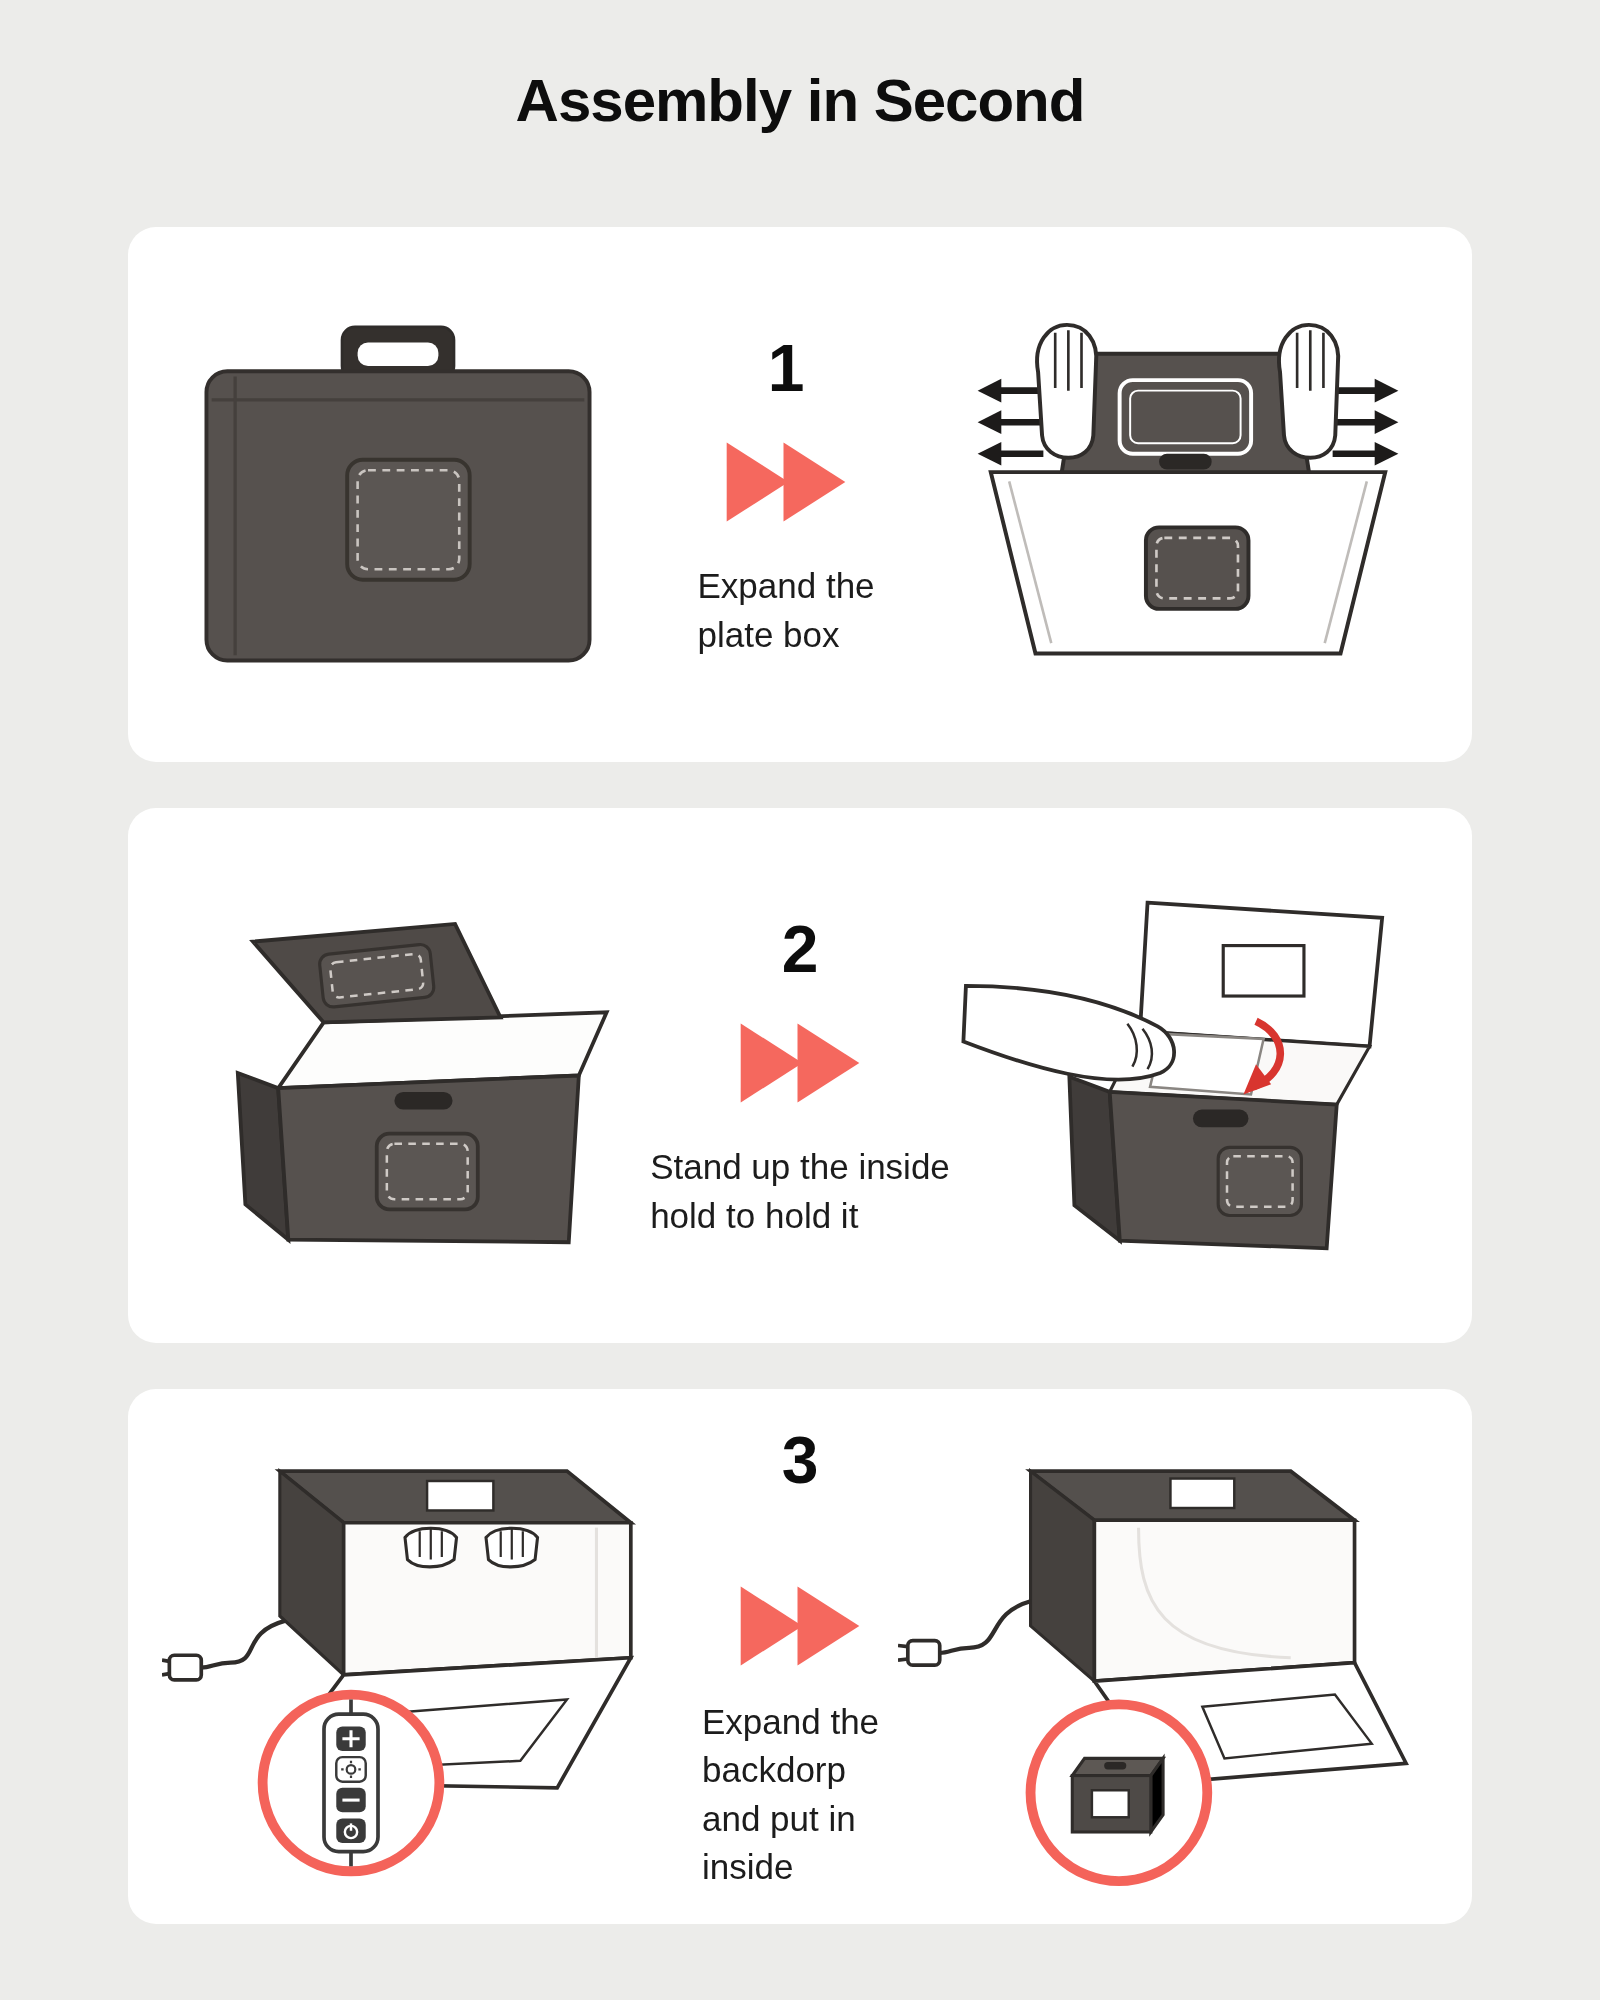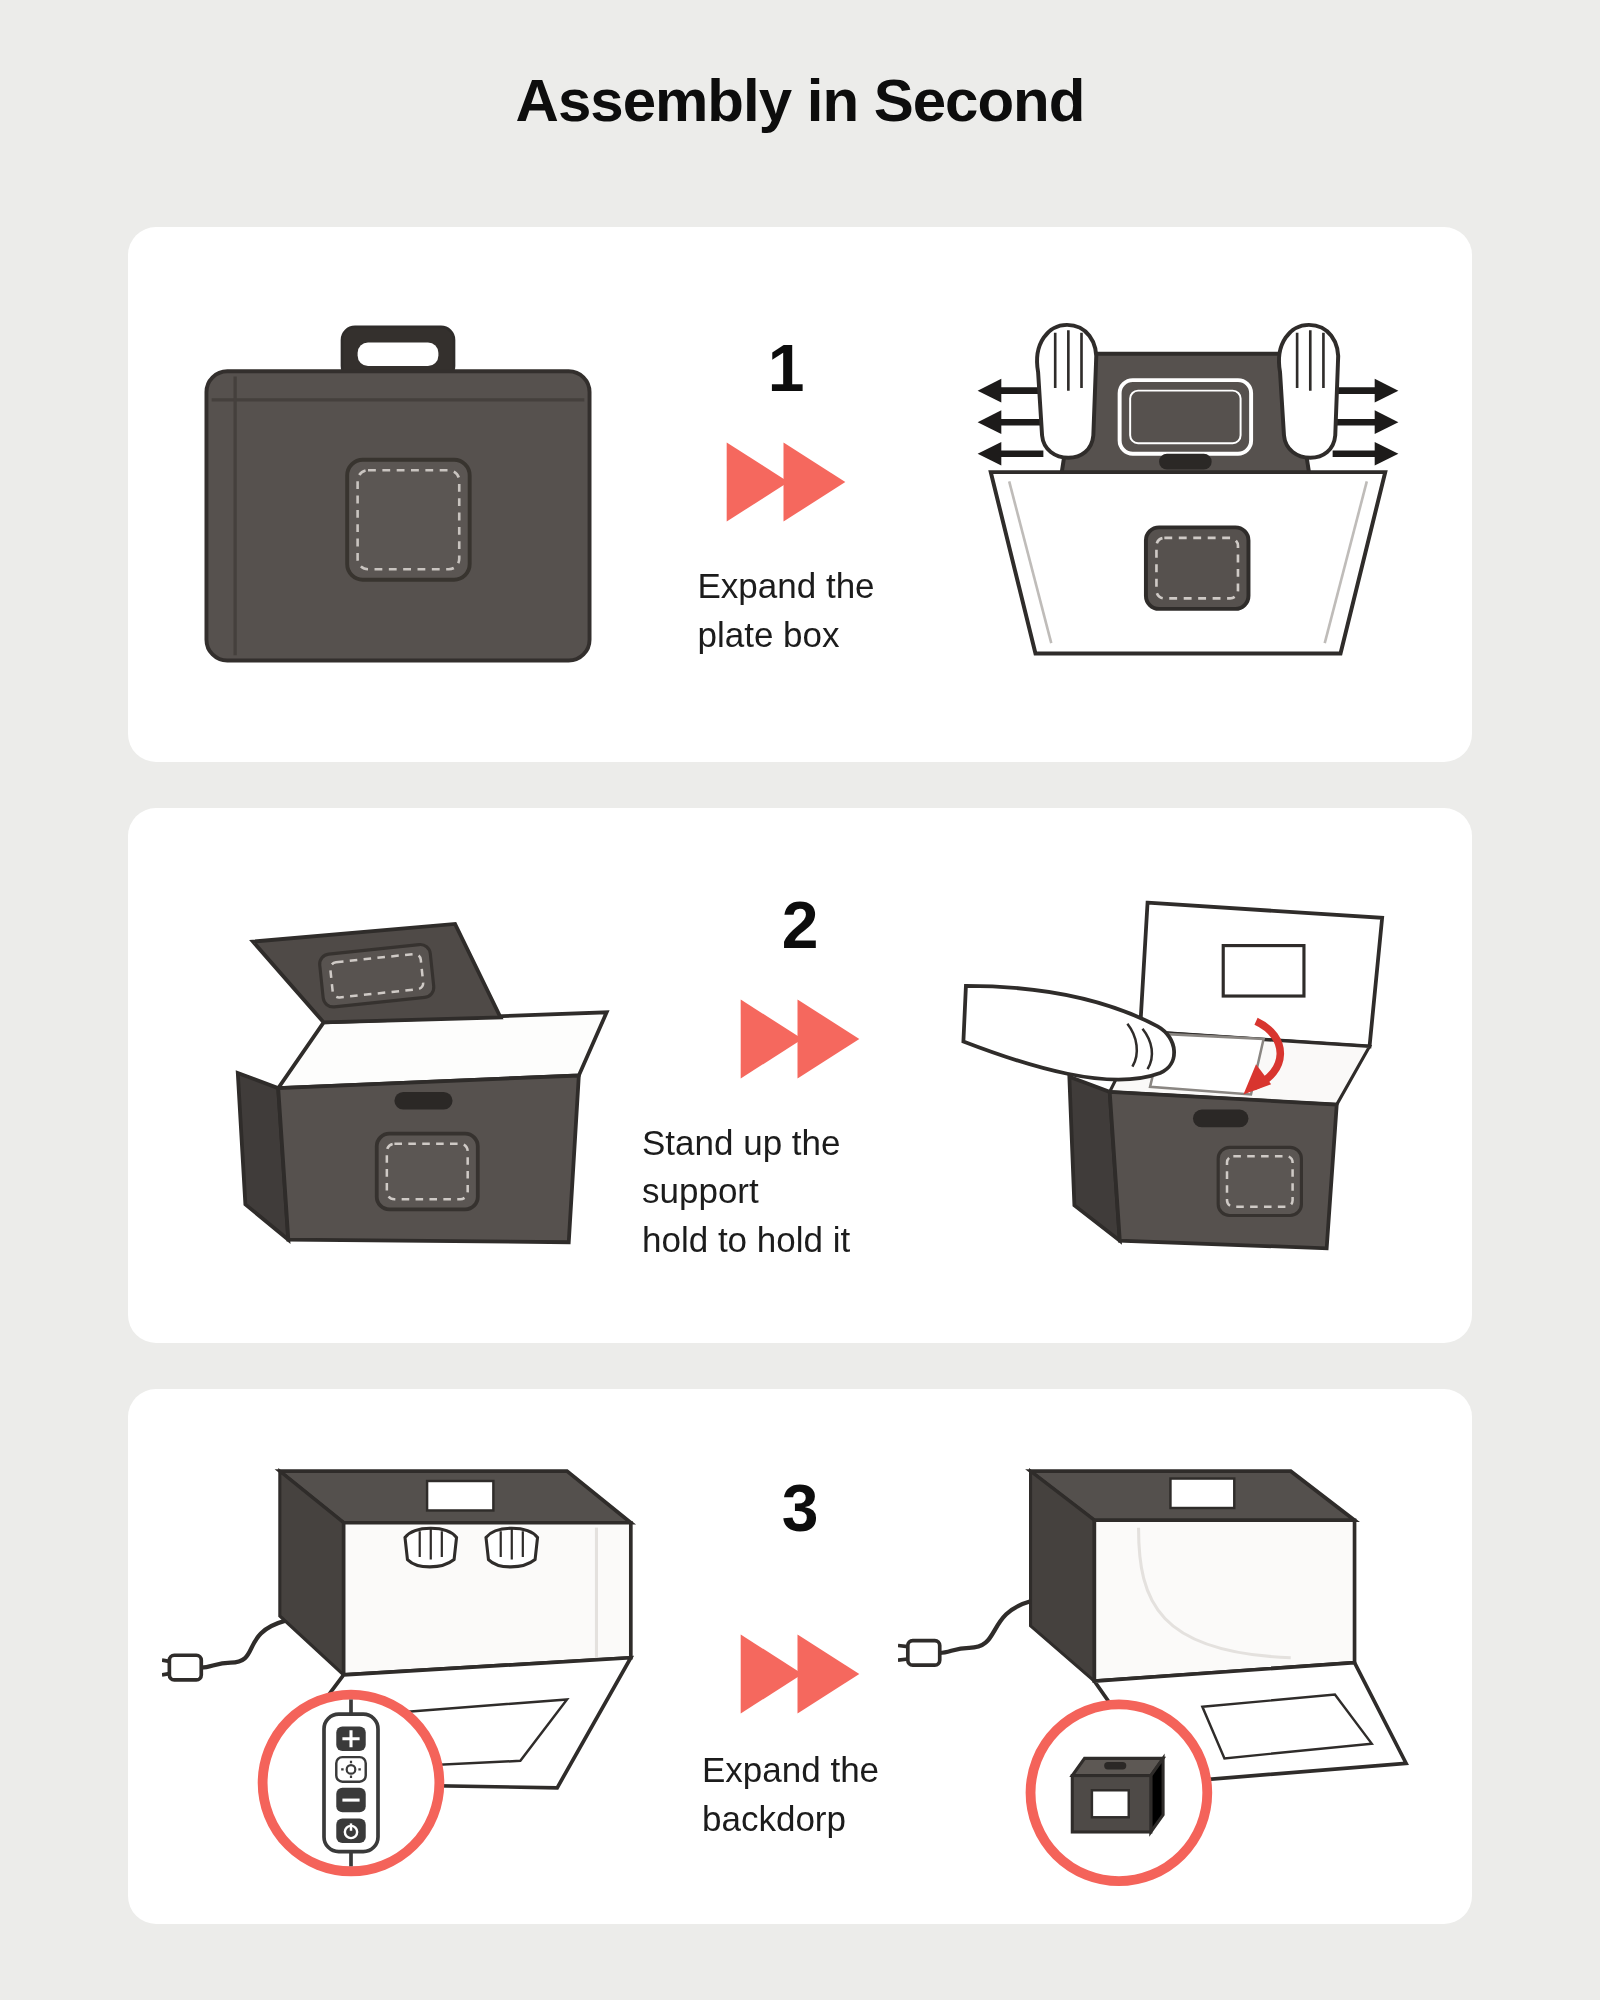--- a/index.html
+++ b/index.html
@@ -161,21 +161,21 @@
         <rect x="178" y="204" width="64" height="44" rx="6" fill="none" stroke="#CFCAC6" stroke-width="2" stroke-dasharray="6 5"></rect>
       </svg>
     </div>
     <div class="col-center">
       <div class="step-number">2</div>
       <svg class="ff-icon" viewBox="0 0 100 68">
         <polygon points="2,2 2,66 52,34" fill="#F5685E"></polygon>
         <polygon points="48,2 48,66 98,34" fill="#F5685E"></polygon>
       </svg>
       <div class="caption">
-        <div>Stand up the support</div>
+        <div>Stand up the inside</div>
         <div>hold to hold it</div>
       </div>
     </div>
     <div class="col-right">
       <svg width="480" height="391" viewBox="0 0 380 310">
 
         <polygon points="150,18 336,30 326,132 144,120" fill="#FFFFFF" stroke="#2F2C2A" stroke-width="3"></polygon>
         <rect x="210" y="52" width="64" height="40" fill="none" stroke="#2F2C2A" stroke-width="2.5"></rect>
 
         <polygon points="144,120 326,132 300,178 120,168" fill="#FAF9F8" stroke="#2F2C2A" stroke-width="2.5"></polygon>
@@ -258,20 +258,21 @@
       </svg>
     </div>
     <div class="col-center">
       <div class="step-number">3</div>
       <svg class="ff-icon" viewBox="0 0 100 68">
         <polygon points="2,2 2,66 52,34" fill="#F5685E"></polygon>
         <polygon points="48,2 48,66 98,34" fill="#F5685E"></polygon>
       </svg>
       <div class="caption">
         <div>Expand the backdorp</div>
+        <div>and put in inside</div>
       </div>
     </div>
     <div class="col-right">
       <svg width="540" height="479" viewBox="0 0 440 390">
 
         <polygon points="108,44 320,44 372,84 160,84" fill="#54504D" stroke="#2F2C2A" stroke-width="3"></polygon>
         <rect x="222" y="50" width="52" height="24" fill="#FFFFFF" stroke="#2F2C2A" stroke-width="2"></rect>
 
         <polygon points="108,44 160,84 160,215 108,170" fill="#45413E" stroke="#2F2C2A" stroke-width="2.5"></polygon>
 

